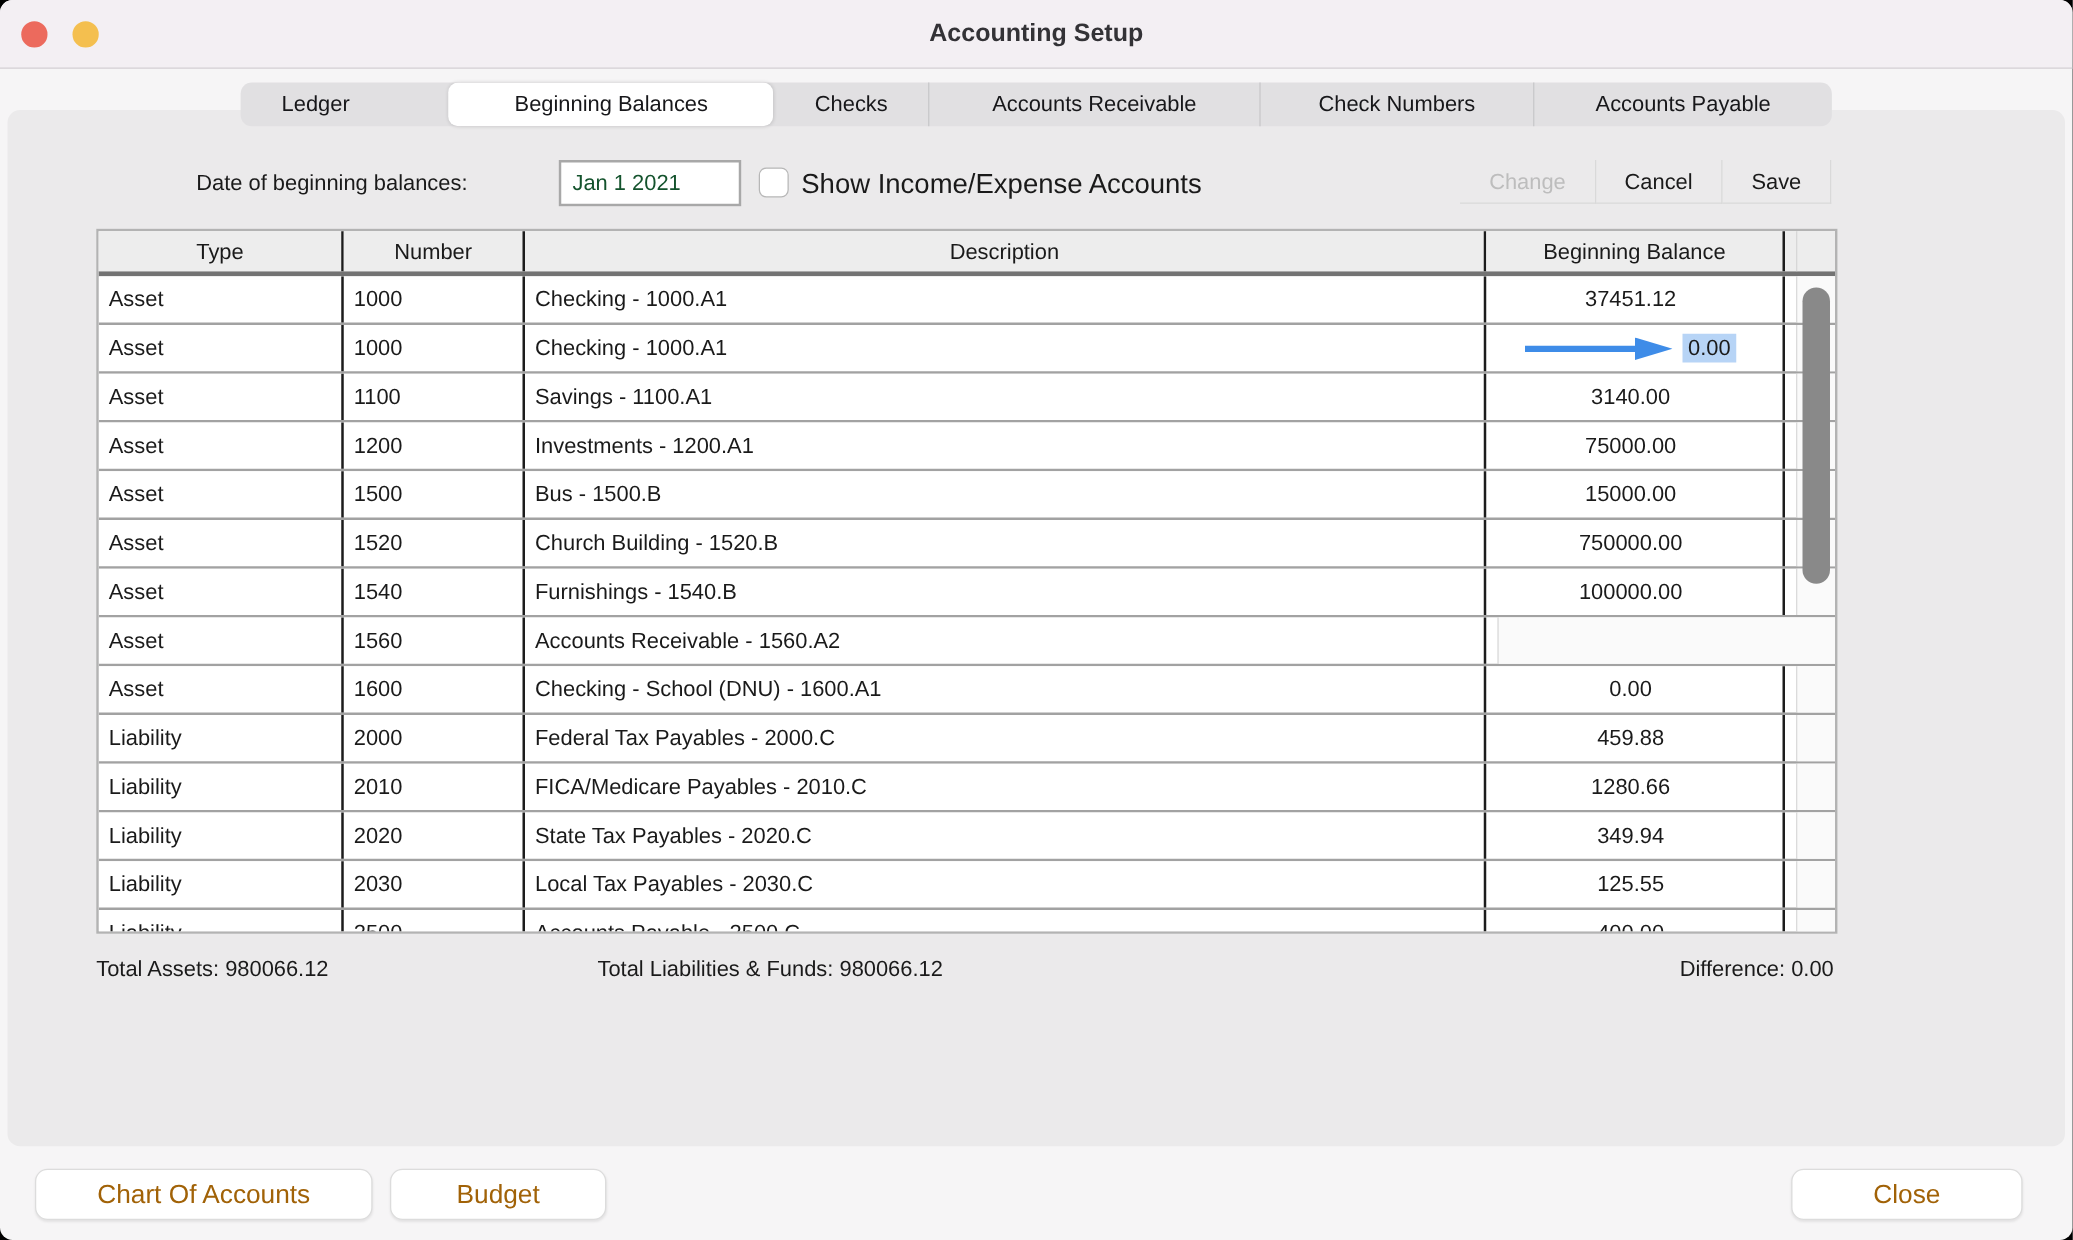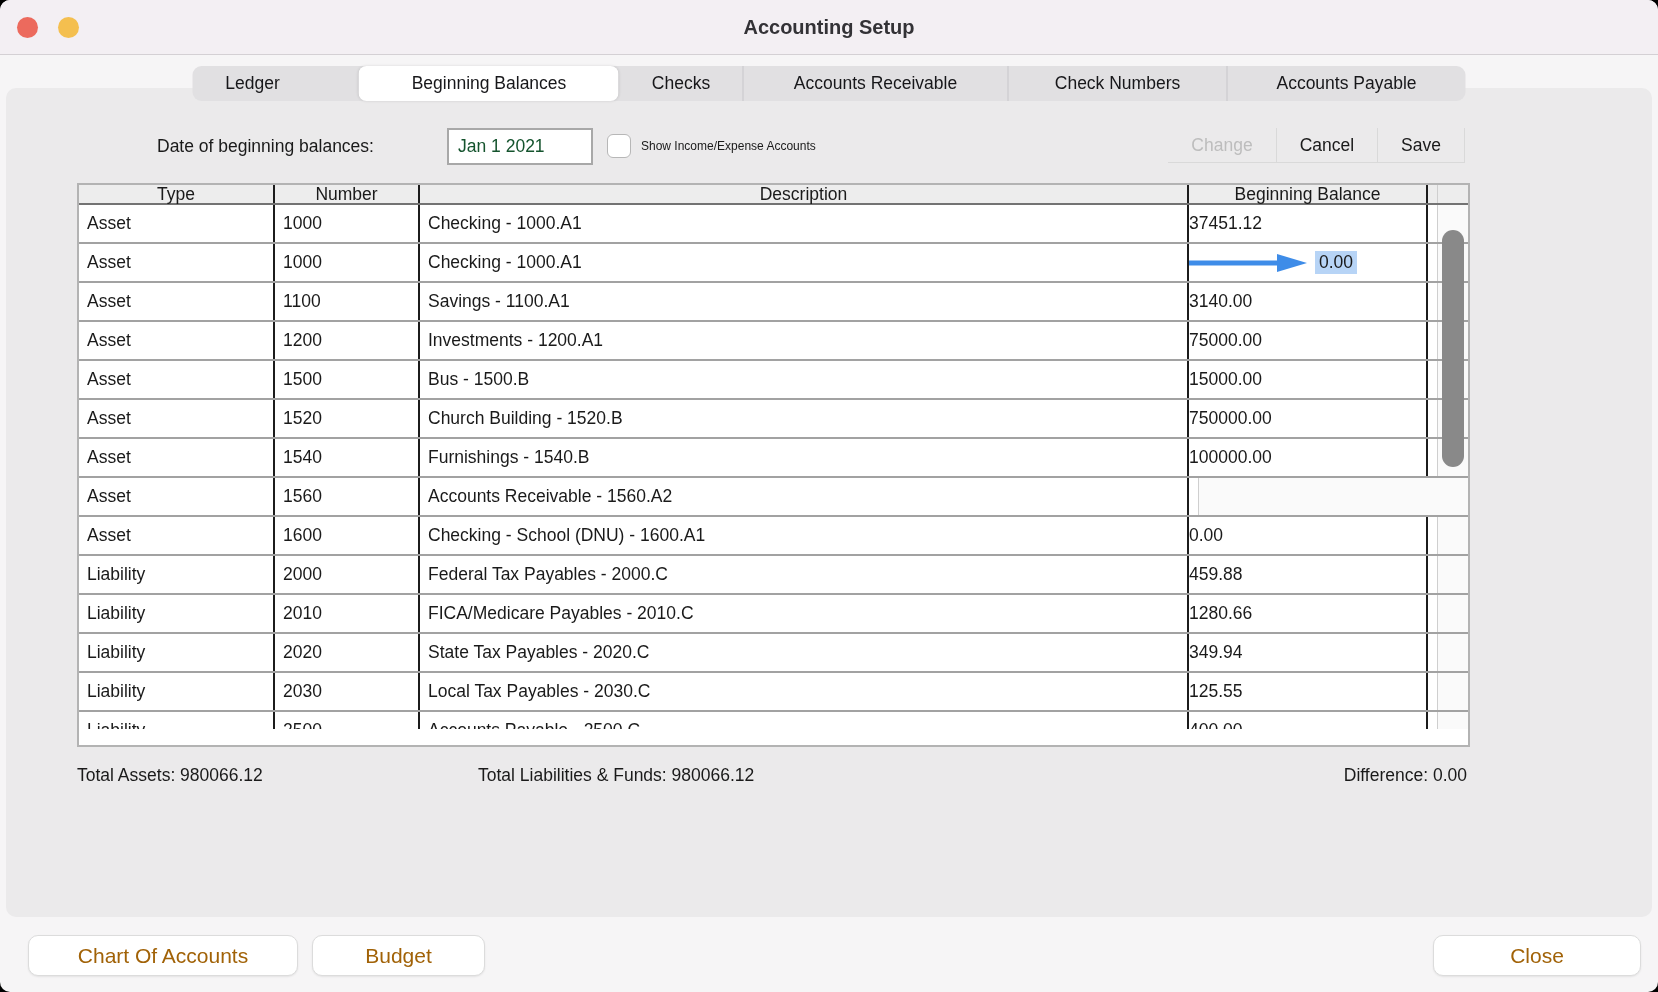--- a/index.html
+++ b/index.html
@@ -31,42 +31,42 @@
   .tab.selected + .tab { border-left-color:transparent; }
   .tab.pre-selected + .tab { border-left-color:transparent;margin-left:46px; }
 
   
   .date-label { position:absolute; left:157px; top:128px; height:37px; line-height:37px; font-size:17.5px; }
   .date-input { position:absolute; left:447px; top:128px; width:146px; height:37px;
                 background:#fff; border:2px solid #a8a8a8; font-size:17.5px; padding:0 9px;
                 font-family:"Liberation Sans", sans-serif; color:#14532d; }
   .checkbox { position:absolute; left:607px; top:134px; width:24px; height:24px;
               background:#fff; border:1.5px solid #b7b7b7; border-radius:6px; }
-  .check-label { position:absolute; left:641px; top:128px; height:37px; line-height:37px; font-size:12px; }
+  .check-label { position:absolute; left:641px; top:128px; height:37px; line-height:37px; font-size:22px; }
 
   .edit-btns { position:absolute; top:128px; right:193px; height:35px; display:flex;align-items:flex-end; }
   .edit-btn { background:transparent; border:none; border-right:1px solid #d9d9d9;
               border-bottom:1px solid #d9d9d9; height:35px; padding:0 23px;
               font-size:17.5px; font-family:"Liberation Sans", sans-serif; color:#1a1a1a; }
   .edit-btn.disabled { color:#bdbdbd; }
 
   
   .acct-table { position:absolute; left:77px; top:183px; width:1393px; height:564px;
                 border:2px solid #b3b3b3; background:#fff; }
-  .thead { display:flex; height:20px; background:#ededed; border-bottom:2px solid #737373;
+  .thead { display:flex; height:36px; background:#ededed; border-bottom:4px solid #737373;
            font-size:17.5px; }
   .hcell { display:flex; align-items:center; justify-content:center; }
   .tbody { height:524px; overflow:hidden; }
   .trow { display:flex; height:39px; border-bottom:2px solid #a2a2a2; background:#fff;
           font-size:17.5px; }
   .cell { display:flex; align-items:center; overflow:hidden; white-space:nowrap; }
   .c-type { width:196px; border-right:2px solid #1c1c1c; padding-left:8px; }
   .c-num  { width:145px; border-right:2px solid #1c1c1c; padding-left:8px;text-align:center; }
   .c-desc { width:769px; border-right:2px solid #1c1c1c; padding-left:8px; }
-  .c-bal  { width:239px; border-right:2px solid #1c1c1c; justify-content:flex-start; padding-right:6px; }
+  .c-bal  { width:239px; border-right:2px solid #1c1c1c; justify-content:center; padding-right:6px; }
   .c-gap  { width:10px;  border-right:1px solid #cfcfcf; }
   .c-scroll { flex:1; background:#fafafa; }
   .thead .c-type,.thead .c-num,.thead .c-desc,.thead .c-bal { padding:0; justify-content:center; background:#ededed; }
   .thead .c-gap,.thead .c-scroll { background:#ededed; }
   .bal-text.hl { background:#b7d4f6; padding:1px 4px; }
   .arrow-icon { margin-right:8px; flex:none; }
 
   .scrollbar { position:absolute; right:4px; top:45px; width:22px; height:500px; }
   .scroll-thumb { position:absolute; left:0; top:0; width:22px; height:237px;
                   background:#898989; border-radius:11px; }
@@ -77,21 +77,21 @@
   .tot-liab { position:absolute; left:401px; top:0; }
   .tot-diff { position:absolute; right:0; top:0; }
 
   
   .foot-btn { position:absolute; top:935px; height:41px; background:#ffffff;
               border:1px solid #dcdcdc; border-radius:10px; font-size:21px;
               font-family:"Liberation Sans", sans-serif; color:#a16207;
               box-shadow:0 1px 2px rgba(0,0,0,0.08); }
   .btn-coa { left:28px; width:270px; }
   .btn-budget { left:312px; width:173px; }
-  .btn-close { left:1433px; width:208px; }
+  .btn-close { left:1433px; width:185px; }
 </style>
 </head>
 <body>
 
 <div class="window">
 
   <div class="titlebar">
     <div class="traffic tl-red"></div>
     <div class="traffic tl-yellow"></div>
     <div class="win-title">Accounting Setup</div>

